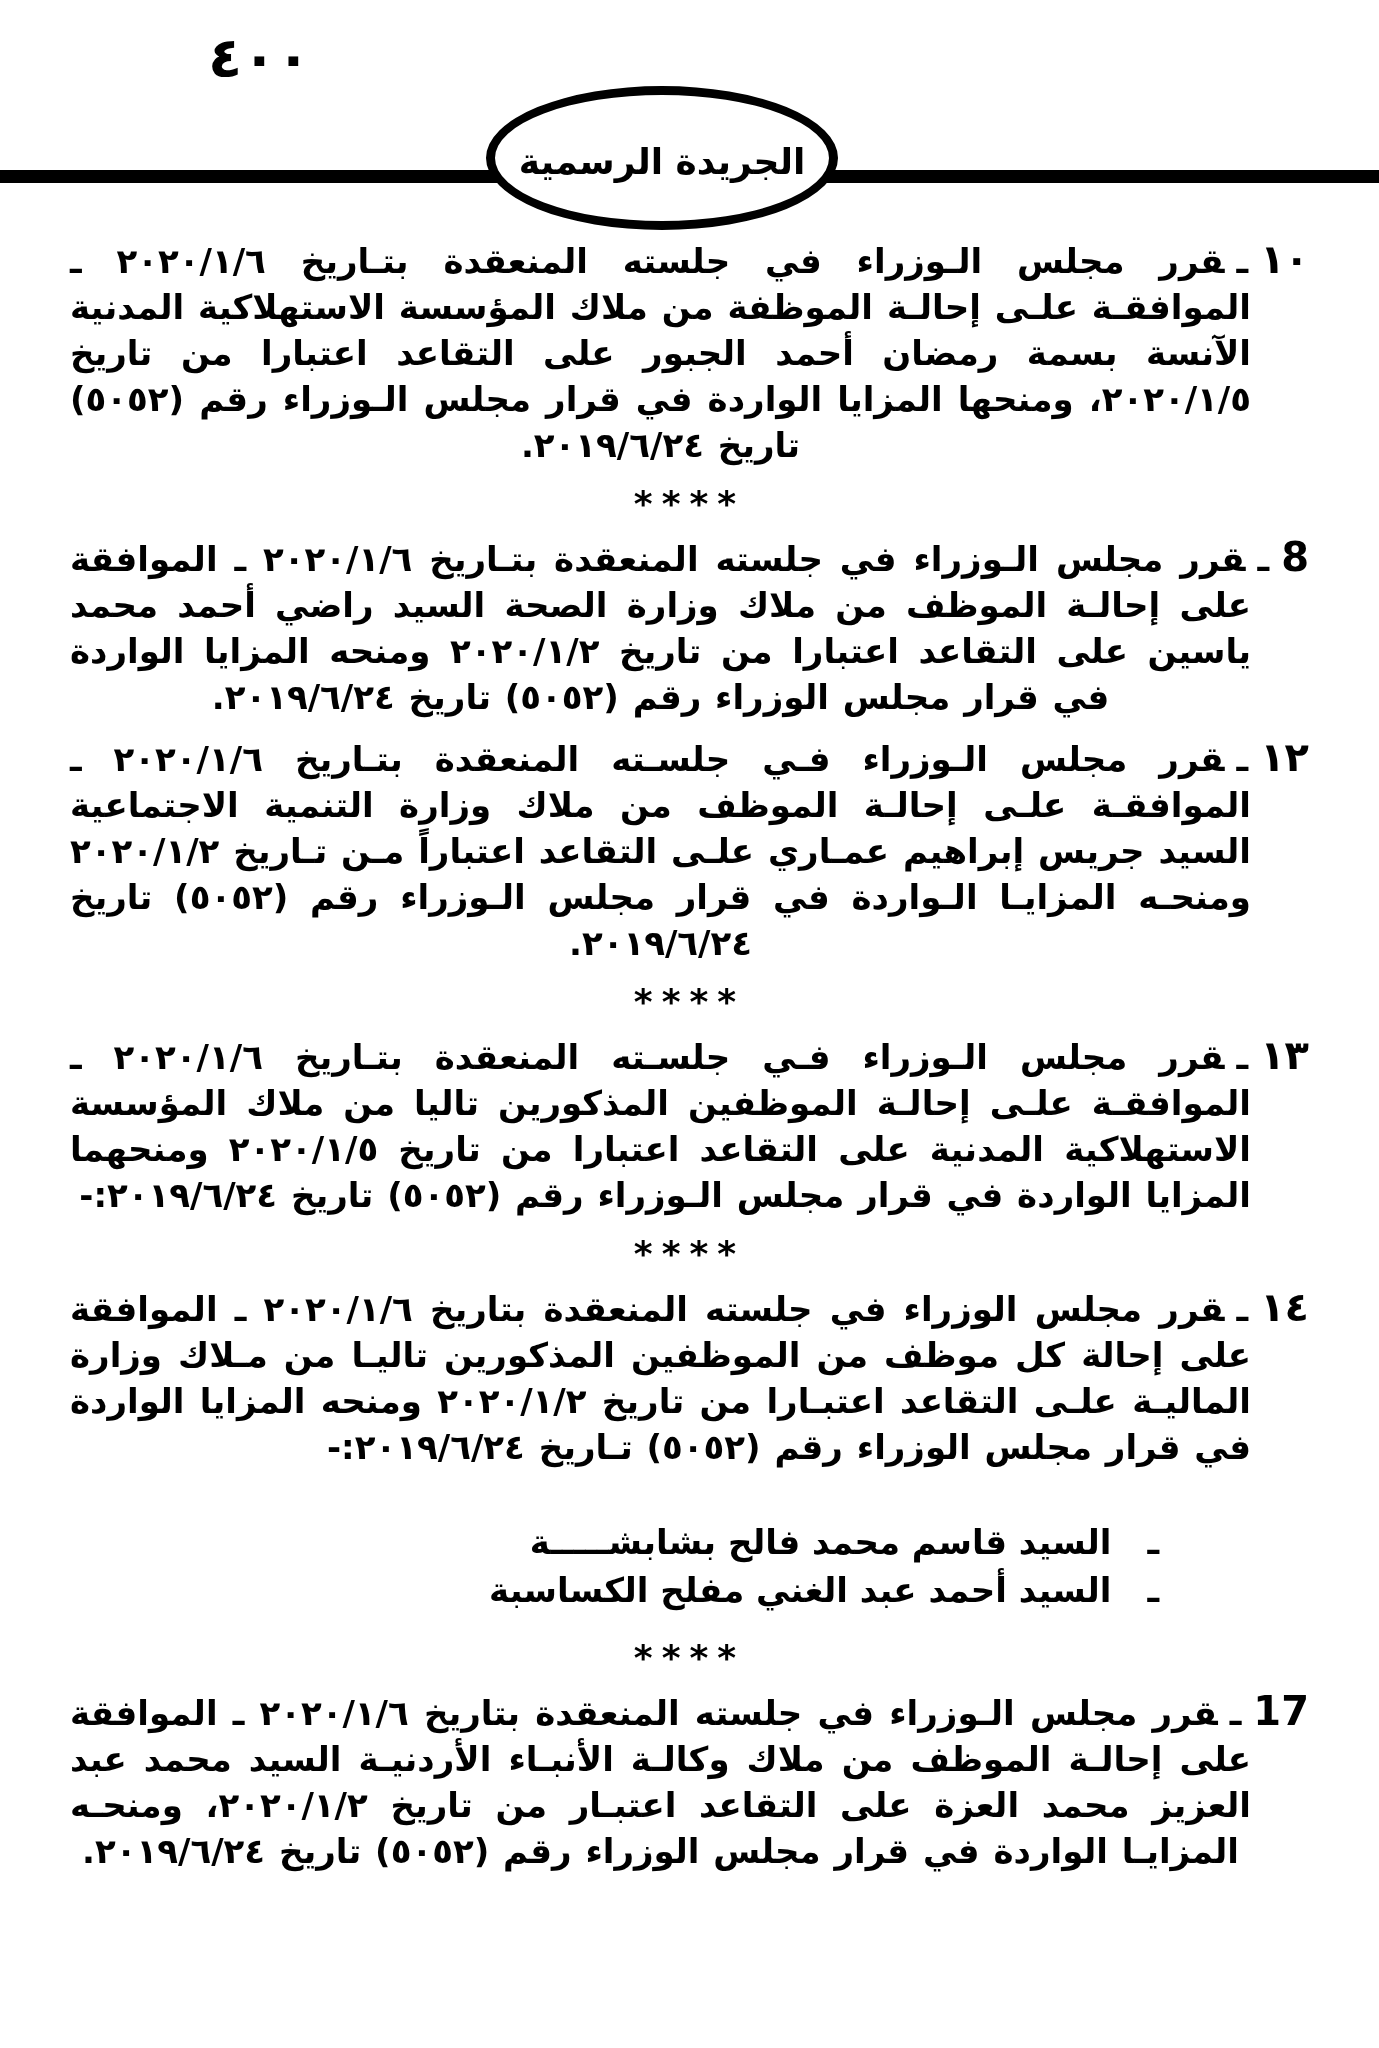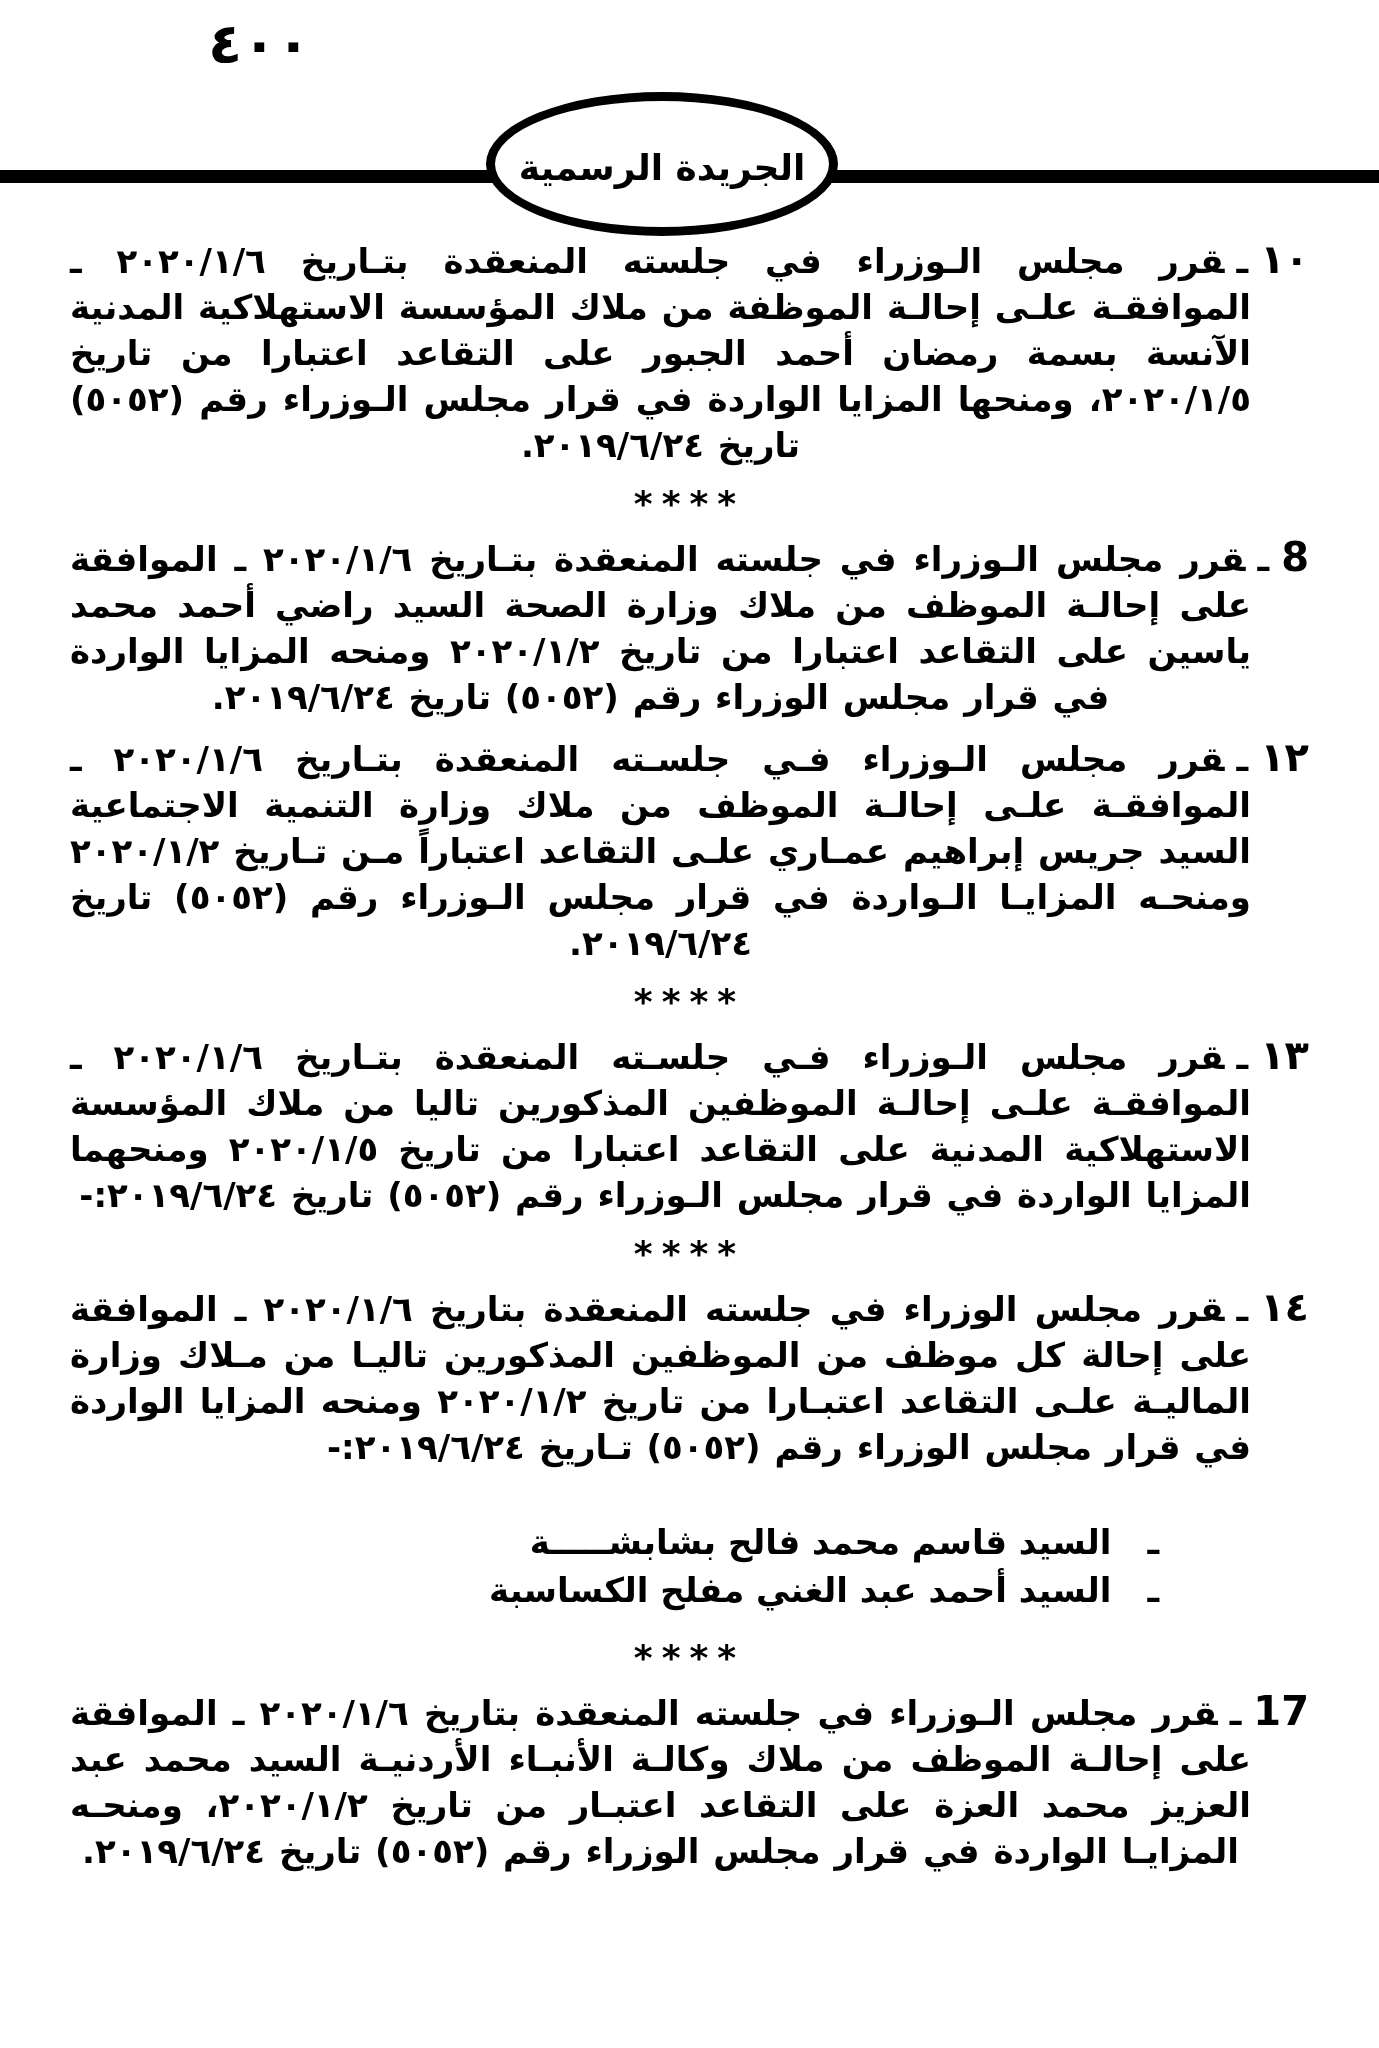--- a/index.html
+++ b/index.html
@@ -9,30 +9,30 @@
     margin:0 auto;
     background:#ffffff;
     color:#000000;
     font-family:"DejaVu Sans","Liberation Sans",sans-serif;
     font-weight:bold;
     overflow:hidden;
   }
   
   .header { position:relative; height:230px; }
   .page-num {
-    position:absolute; top:16px; left:208px;
+    position:absolute; top:30px; left:208px;
     font-size:56px; line-height:1;
     letter-spacing:4px;
   }
   .rule {
     position:absolute; top:170px; left:0;
     width:100%; height:13px; background:#000;
   }
   .oval {
-    position:absolute; top:92px; left:486px;
+    position:absolute; top:86px; left:486px;
     width:352px; height:144px;
     background:#fff;
     border:9px solid #000;
     border-radius:50%;
     box-sizing:border-box;
     display:flex; align-items:center; justify-content:center;
   }
   .oval-title { font-size:36px; white-space:nowrap; padding-top:6px; }
   
   .content { padding:6px 70px 0 70px; direction:rtl; }

